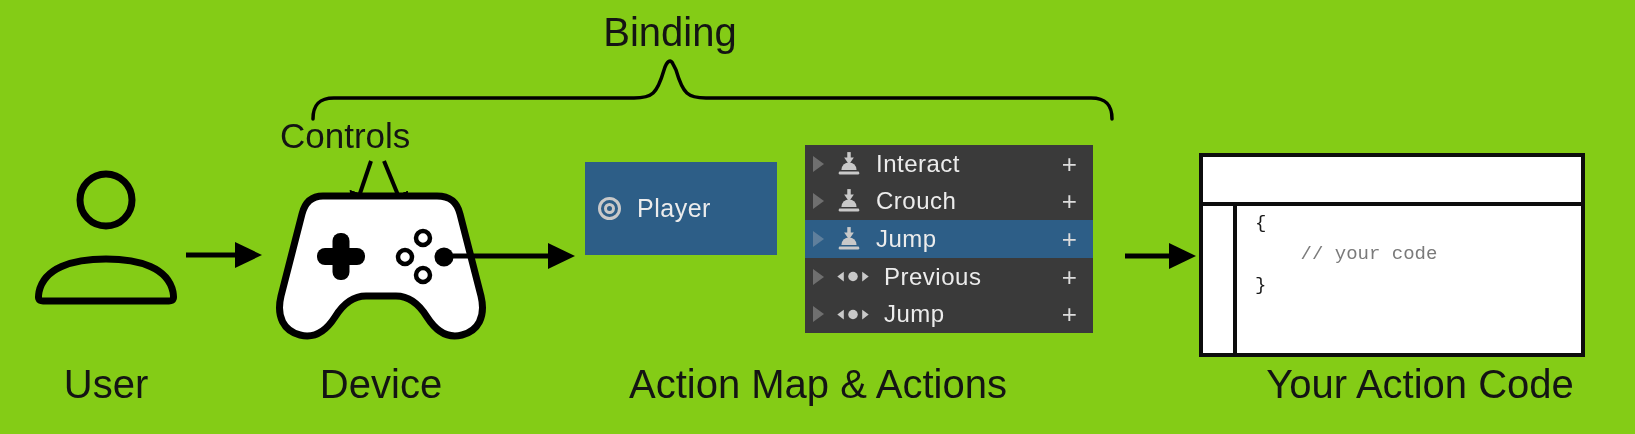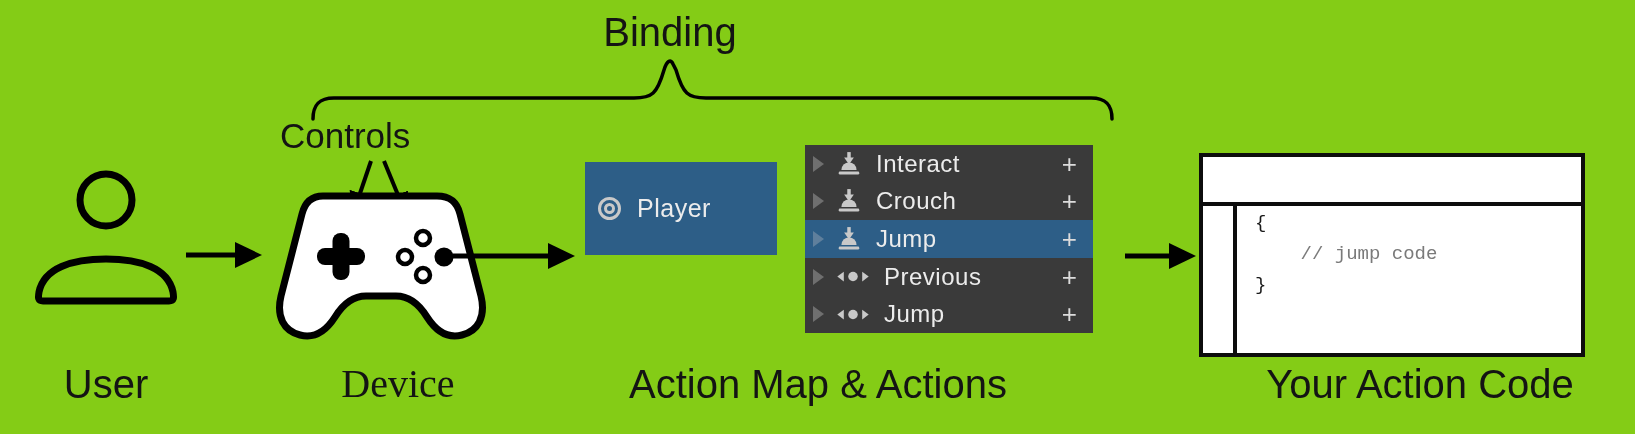--- a/index.html
+++ b/index.html
@@ -190,21 +190,21 @@
         </span>
       <span class="actlabel">Jump</span>
       <span class="spacer"></span>
       <span class="plus">+</span>
     </div>
   </div>
 
   <div class="abs" id="code-box">
     <div id="code-header"></div>
     <div id="code-gutter"></div>
-    <div id="code-text"><div><span>{</span></div><div><span class="code-gray code-indent">// jump code</span></div><div><span>}</span></div></div>
+    <div id="code-text"><div><span>{</span></div><div><span class="code-gray code-indent">// your code</span></div><div><span>}</span></div></div>
   </div>
 
   <div class="abs biglabel" style="left:36px;top:362px;width:140px;">User</div>
-  <div class="abs biglabel" style="left:298px;top:362px;width:200px;font-family:Liberation Serif, serif;">Device</div>
+  <div class="abs biglabel" style="left:281px;top:362px;width:200px;">Device</div>
   <div class="abs biglabel" style="left:593px;top:362px;width:450px;">Action Map &amp; Actions</div>
   <div class="abs biglabel" style="left:1220px;top:362px;width:400px;">Your Action Code</div>
 
 </div>
 
 </body></html>

